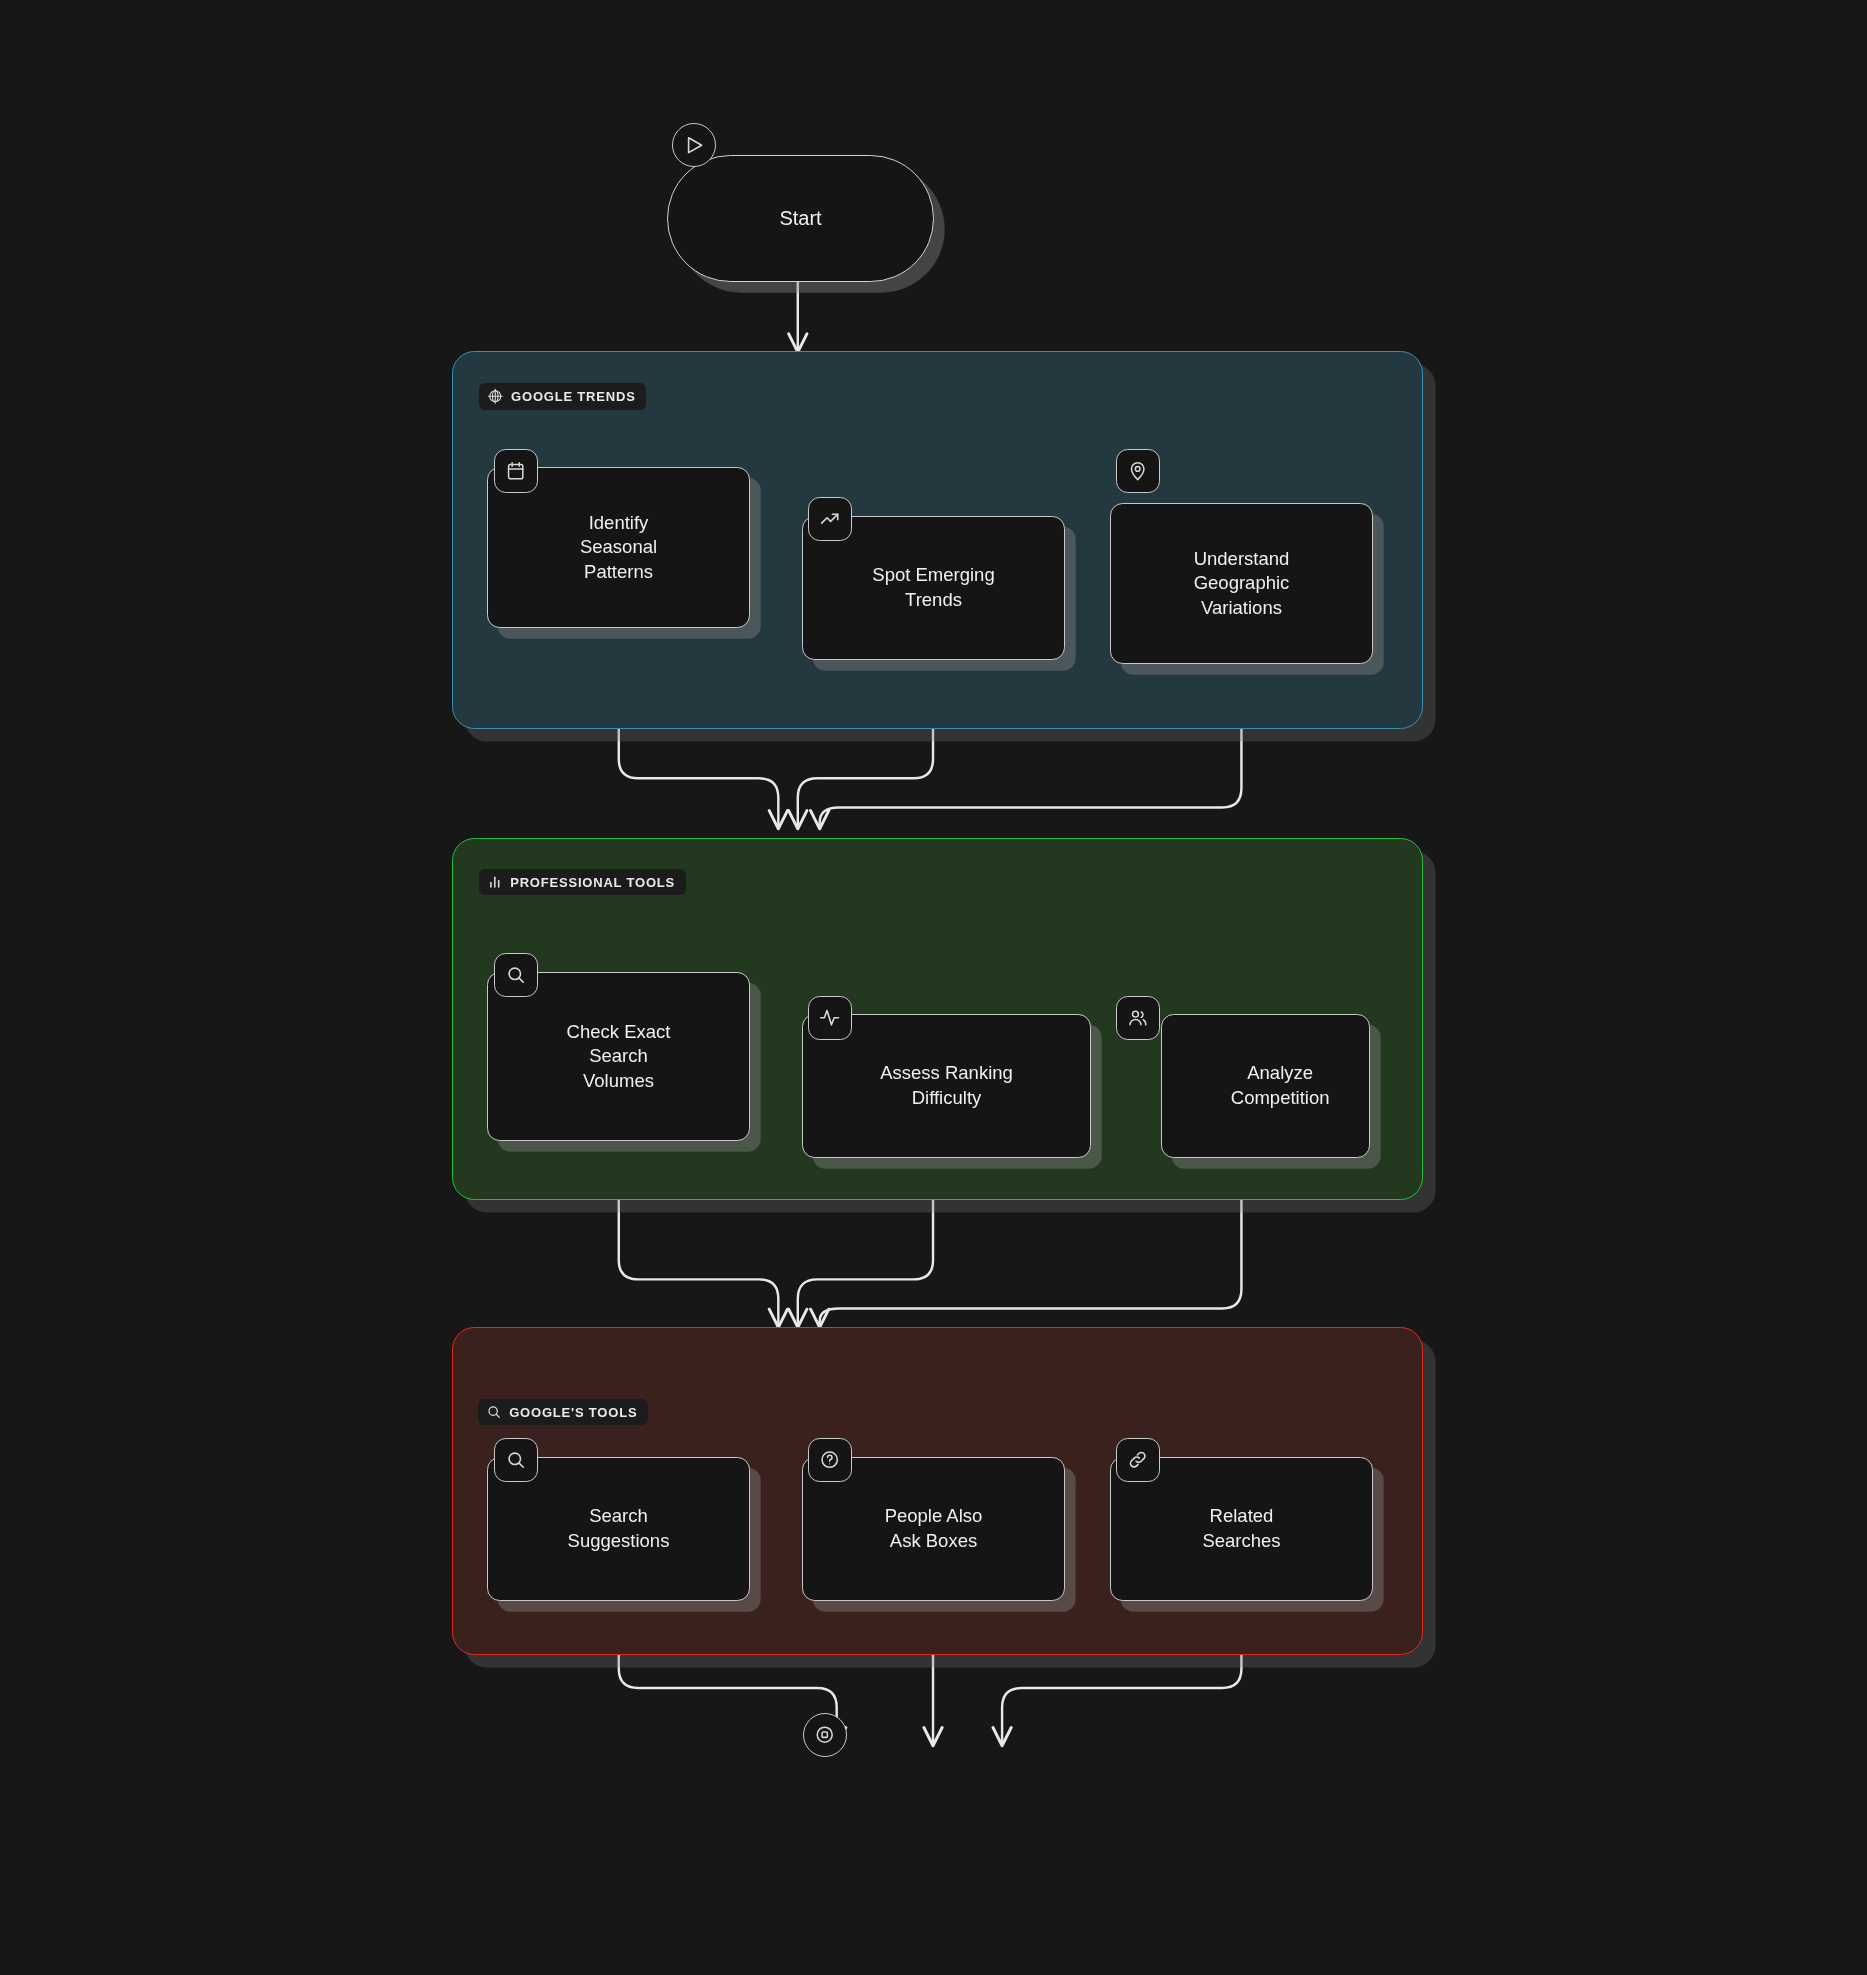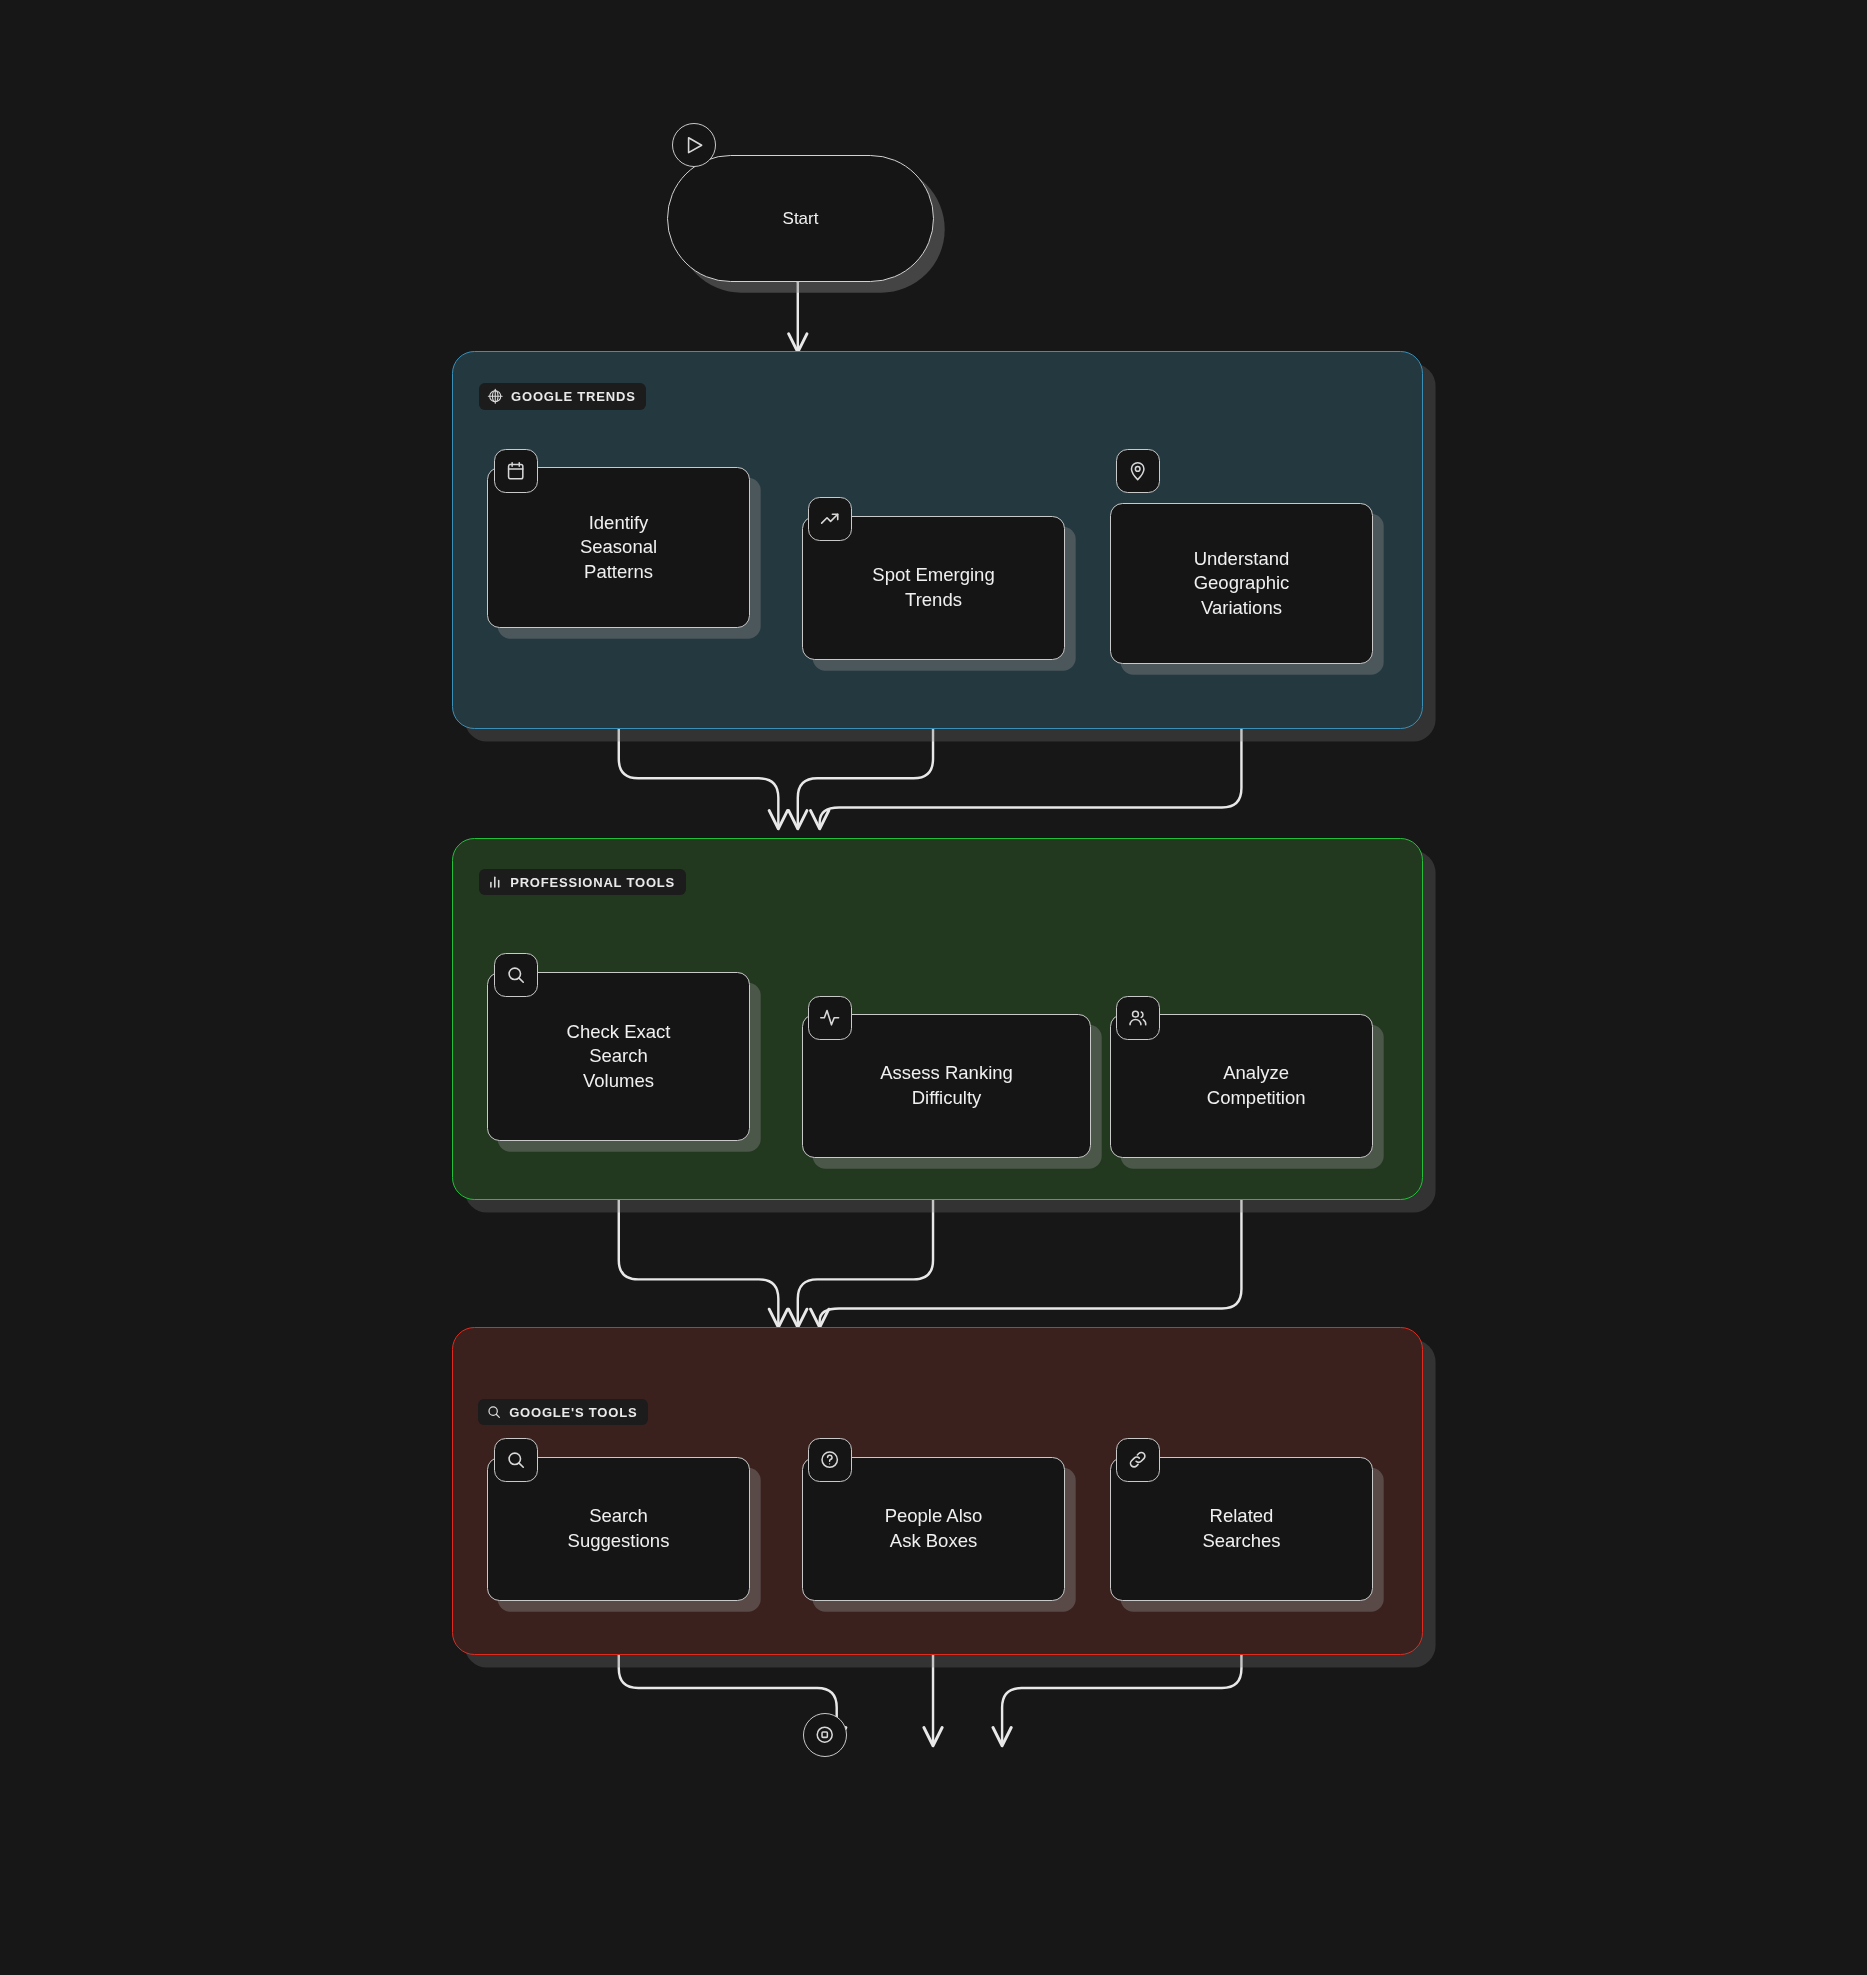--- a/index.html
+++ b/index.html
@@ -78,21 +78,21 @@
   .terminal {
     position: absolute;
     background: #151515;
     border: 1.9px solid #d2d2d2;
     border-radius: 486px;
     box-shadow: 10.7px 10.7px 0 0 rgba(130,130,130,0.42);
     display: flex;
     align-items: center;
     justify-content: center;
     color: #f0f0f0;
-    font-size: 17px;
+    font-size: 20px;
     box-sizing: border-box;
   }
   
   .badge {
     position: absolute;
     width: 42px; height: 42px;
     border: 1.9px solid #c9c9c9;
     border-radius: 11.7px;
     background: #151515;
     display: flex;
@@ -211,21 +211,21 @@
   </div>
 
   <div class="node" style="left:802px; top:1014px; width:289px; height:144px; white-space:pre-line;">Assess Ranking
 Difficulty</div>
   <div class="badge" style="left:808px; top:996px;">
     <svg width="21.4" height="21.4" viewBox="0 0 24 24" fill="none" stroke="#d8d8d8" stroke-width="1.8" stroke-linecap="round" stroke-linejoin="round">
       <polyline points="2,12 6,12 9,4 14,20 17,12 22,12"></polyline>
     </svg>
   </div>
 
-  <div class="node" style="left:1110px; top:1014px; width:263px; height:144px; white-space:pre-line;padding-left:40px;">Analyze
+  <div class="node" style="left:1161px; top:1014px; width:209px; height:144px; white-space:pre-line;padding-left:40px;">Analyze
 Competition</div>
   <div class="badge" style="left:1116px; top:996px;">
     <svg width="21.4" height="21.4" viewBox="0 0 24 24" fill="none" stroke="#d8d8d8" stroke-width="1.7" stroke-linecap="round" stroke-linejoin="round">
       <circle cx="9.5" cy="8" r="3.3"></circle>
       <path d="M3.4 20a6.1 6.1 0 0 1 12.2 0"></path>
       <path d="M16 5.6a3.3 3.3 0 0 1 0 6"></path>
       <path d="M18.2 14.2A6.1 6.1 0 0 1 21 20"></path>
     </svg>
   </div>
 

